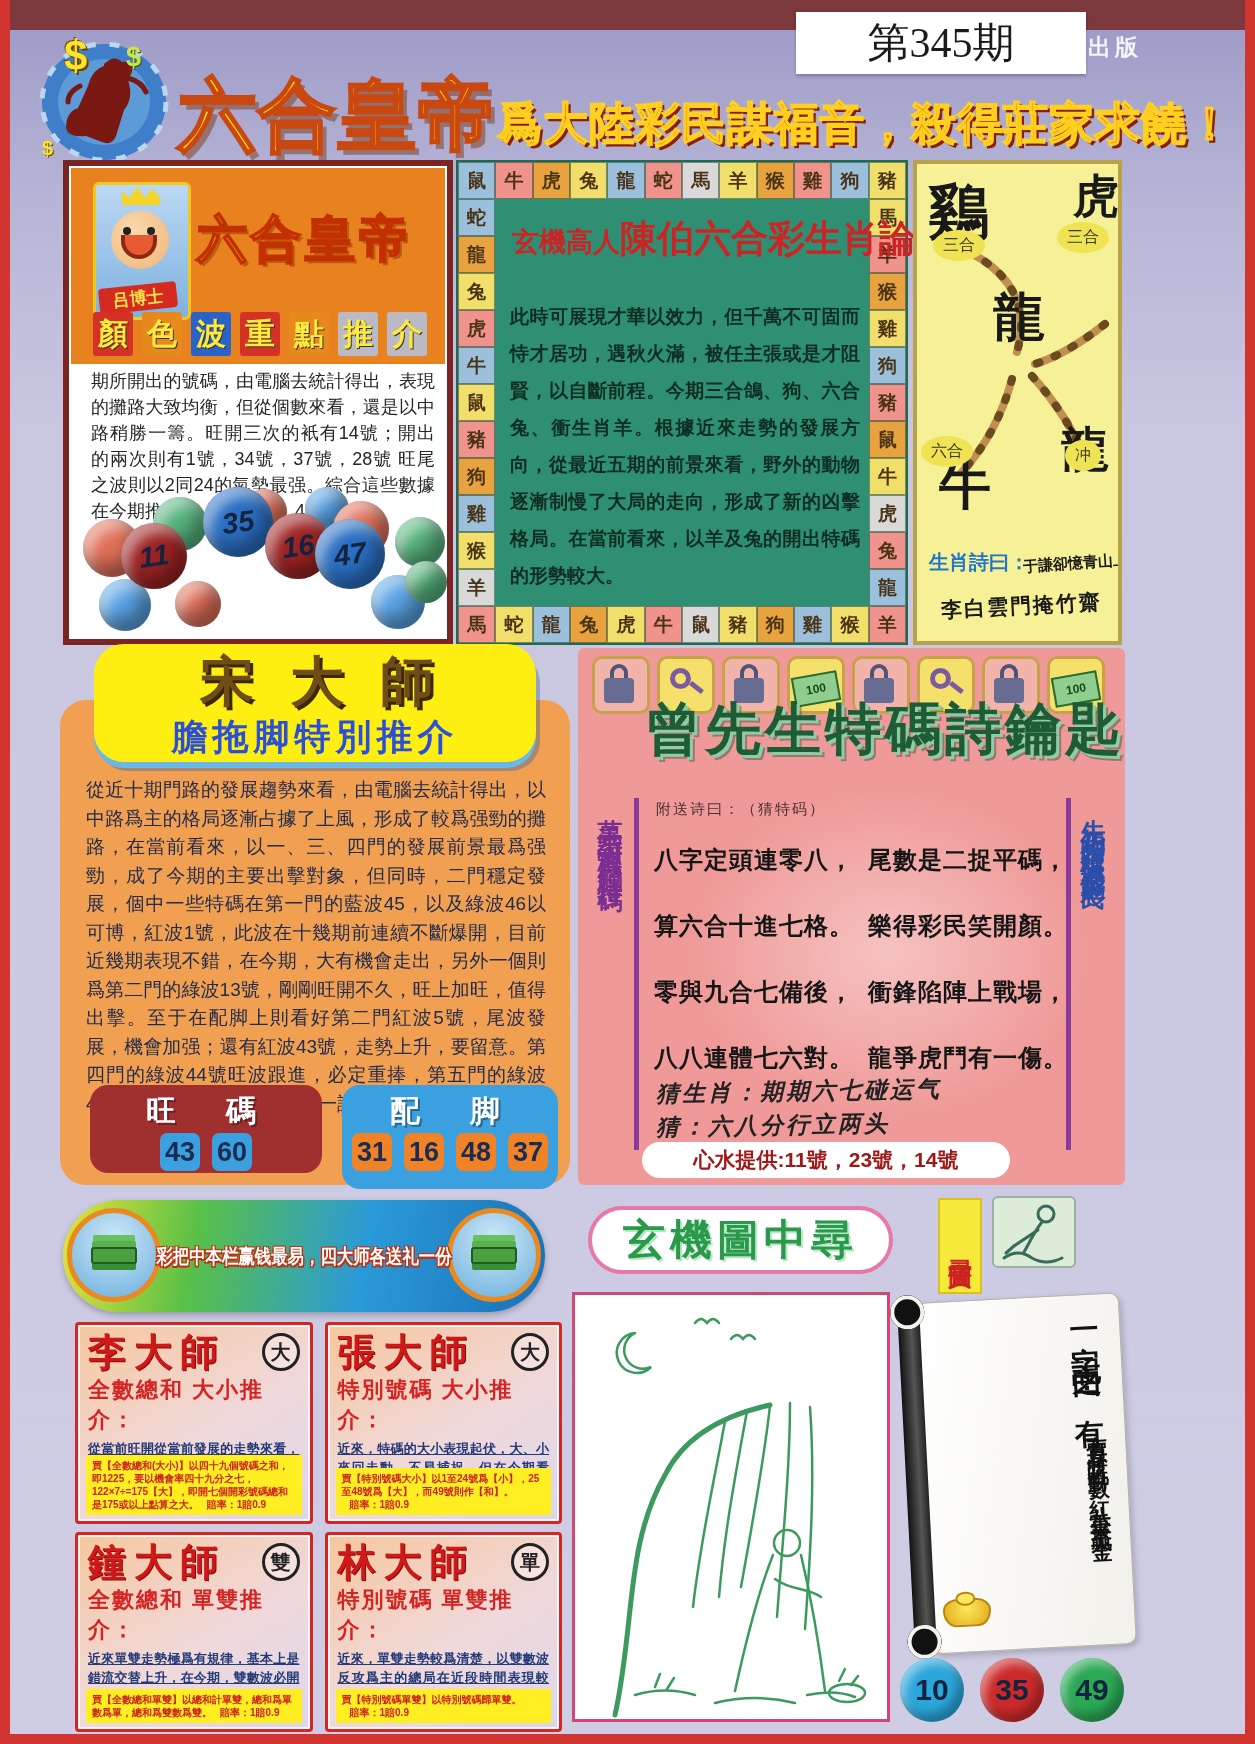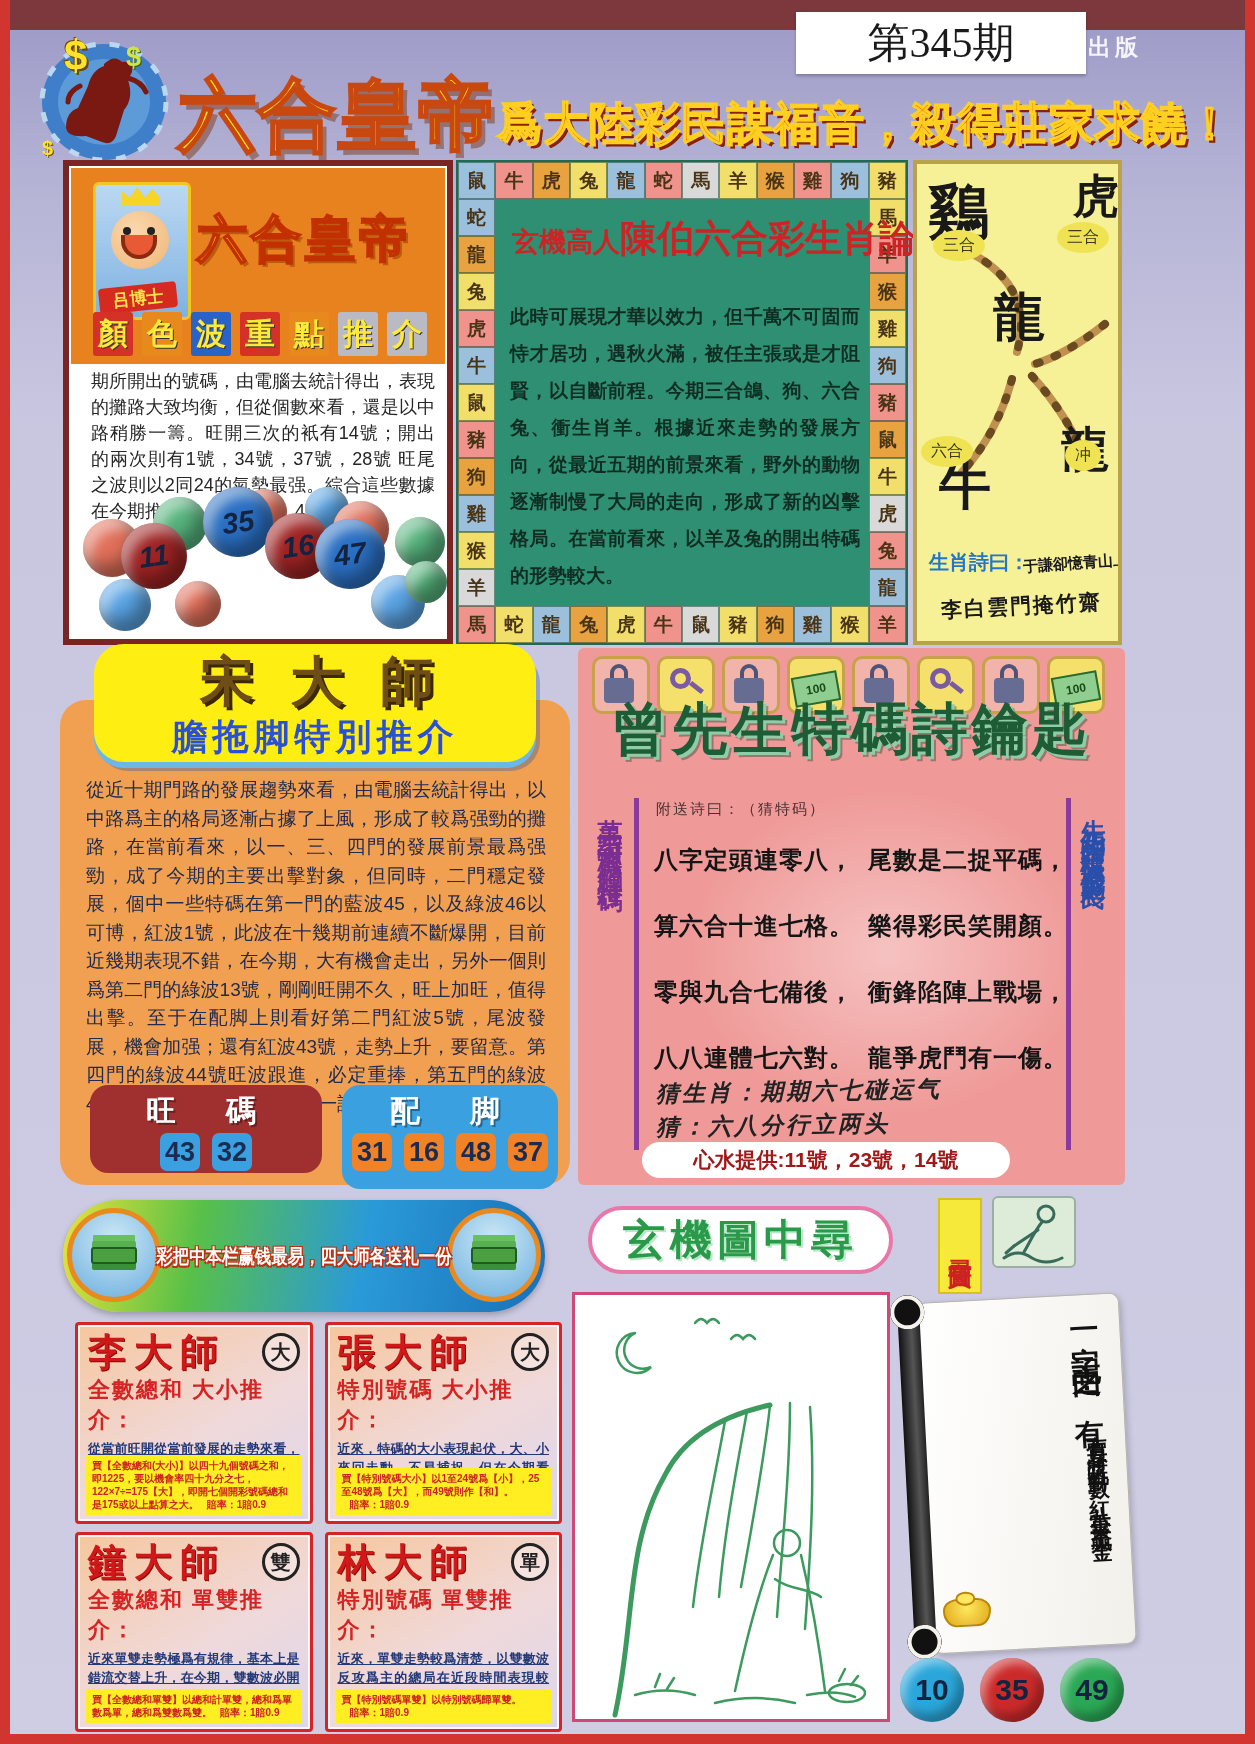--- a/index.html
+++ b/index.html
@@ -104,21 +104,21 @@
     display:flex;align-items:center;justify-content:center;}
   .glyph{position:relative;width:34px;height:42px;}
   .glyph.lock::before{content:"";position:absolute;left:6px;top:0;width:18px;height:16px;border:4px solid #4e5377;
     border-bottom:none;border-radius:10px 10px 0 0;box-sizing:border-box;}
   .glyph.lock::after{content:"";position:absolute;left:0;top:14px;width:30px;height:25px;background:#666c92;border-radius:4px;}
   .glyph.key::before{content:"";position:absolute;left:1px;top:4px;width:21px;height:21px;border:5px solid #7a5aa0;border-radius:50%;box-sizing:border-box;}
   .glyph.key::after{content:"";position:absolute;left:20px;top:21px;width:15px;height:5px;background:#7a5aa0;transform:rotate(38deg);}
   .glyph.money{width:42px;height:26px;margin-top:8px;background:#8fce8f;border:2px solid #2a6a2a;transform:rotate(-10deg);
     display:flex;align-items:center;justify-content:center;}
   .glyph.money .glabel{font-size:12px;font-weight:bold;color:#1a4a1a;}
-  .zeng-title{position:absolute;left:0;top:44px;width:100%;text-align:center;font-size:56px;font-weight:bold;color:#1d5c35;
+  .zeng-title{position:absolute;left:0;top:44px;width:100%;text-align:right;font-size:56px;font-weight:bold;color:#1d5c35;
     letter-spacing:4px;white-space:nowrap;z-index:2;text-shadow:3px 3px 0 #8fcda8,5px 5px 0 rgba(10,50,30,.35);}
   .zeng-left{position:absolute;left:10px;top:150px;height:352px;width:46px;writing-mode:vertical-rl;
     font-size:25px;font-weight:bold;color:#7b2e92;letter-spacing:7px;border-right:5px solid #8a3a9a;
     display:flex;align-items:center;z-index:2;}
   .zeng-right{position:absolute;right:8px;top:150px;height:352px;width:46px;writing-mode:vertical-rl;
     font-size:25px;font-weight:bold;color:#2a4faa;letter-spacing:7px;border-left:5px solid #8a3a9a;
     display:flex;align-items:center;z-index:2;}
   .zeng-note{position:absolute;left:78px;top:152px;font-size:15px;color:#4a3030;letter-spacing:2px;z-index:2;}
   .zp{position:absolute;font-size:24px;font-weight:bold;color:#151515;letter-spacing:1px;white-space:nowrap;z-index:2;}
   .zguess{position:absolute;left:78px;font-size:23px;color:#222;font-weight:bold;font-style:italic;letter-spacing:3px;
@@ -533,21 +533,21 @@
     </div>
     <div class="song-body">從近十期門路的發展趨勢來看，由電腦去統計得出，以中路爲主的格局逐漸占據了上風，形成了較爲强勁的攤路，在當前看來，以一、三、四門的發展前景最爲强勁，成了今期的主要出擊對象，但同時，二門穩定發展，個中一些特碼在第一門的藍波45，以及綠波46以可博，紅波1號，此波在十幾期前連續不斷爆開，目前近幾期表現不錯，在今期，大有機會走出，另外一個則爲第二門的綠波13號，剛剛旺開不久，旺上加旺，值得出擊。至于在配脚上則看好第二門紅波5號，尾波發展，機會加强；還有紅波43號，走勢上升，要留意。第四門的綠波44號旺波跟進，必定重捧，第五門的綠波49同第紅波46號，值得大家一試。</div>
     <div class="hotbox">
       <div class="nblabel">旺　碼</div>
       <div class="numrow">
   <div class="numtile">
             <span>43</span>
           </div>
 
   <div class="numtile">
-            <span>32</span>
+            <span>60</span>
           </div>
 </div>
     </div>
     <div class="pairbox">
       <div class="nblabel">配　脚</div>
       <div class="numrow">
   <div class="numtile">
             <span>31</span>
           </div>
 

